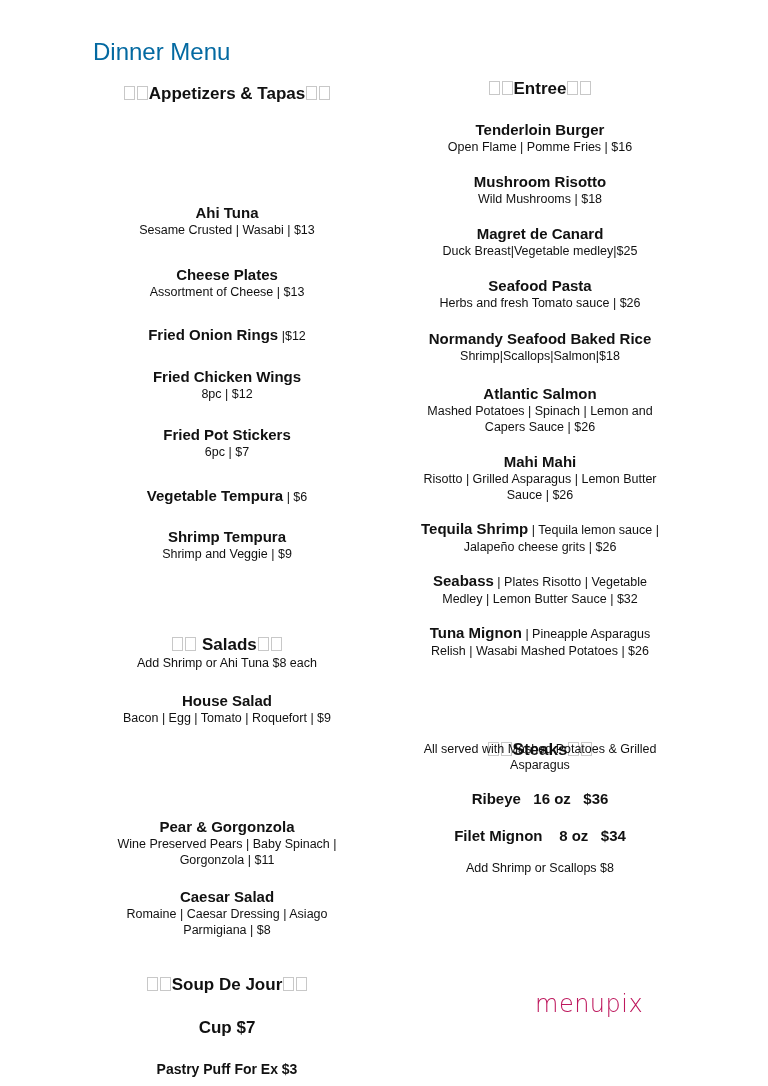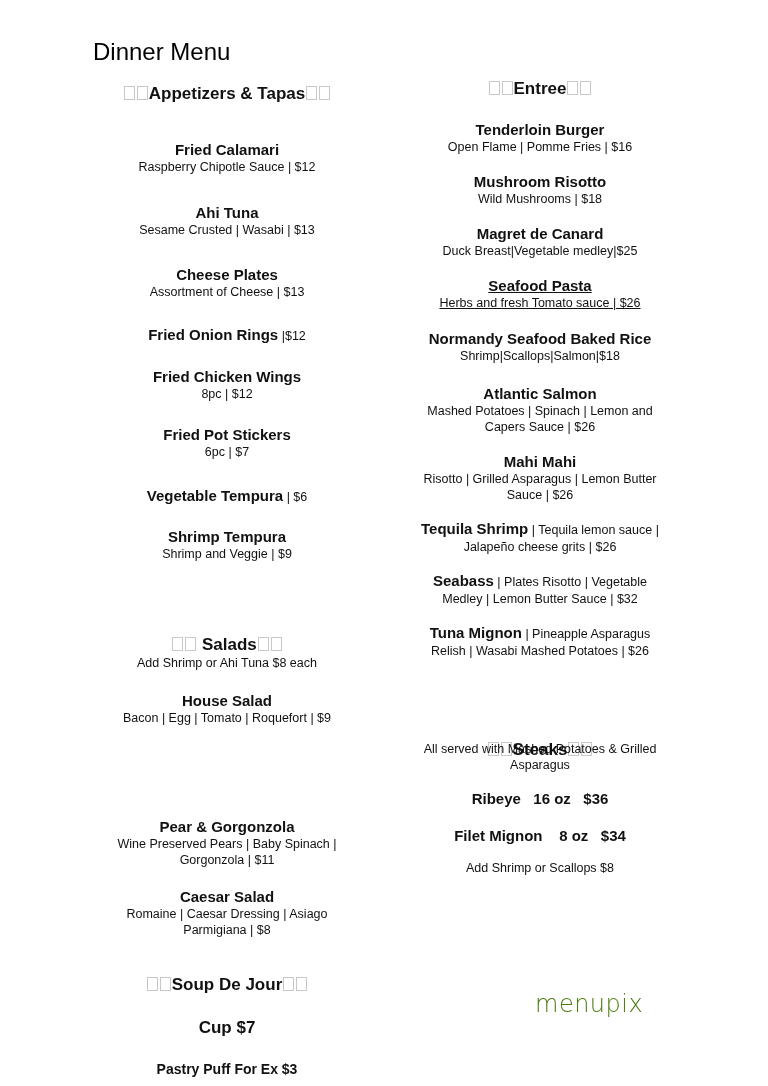--- a/index.html
+++ b/index.html
@@ -2,57 +2,53 @@
 <html><head>
   <meta charset="utf-8">
   <style>
     html, body { margin: 0; padding: 0; background: #ffffff; }
     body {
       width: 768px; height: 1086px; position: relative; overflow: hidden;
       font-family: "Liberation Sans", sans-serif; color: #111111;
     }
     .title {
       position: absolute; left: 93px; top: 38px;
-      font-size: 24px; font-weight: normal; color: #000000;
+      font-size: 24px; font-weight: normal; color: #0369a1;
     }
     .col-left { position: absolute; left: 96px; width: 262px; }
     .col-right { position: absolute; left: 404px; width: 272px; }
     .blk { position: absolute; left: 0; right: 0; text-align: center; }
     .sec {
       font-size: 17px; font-weight: bold; line-height: 20px; white-space: nowrap;
     }
     .box {
       display: inline-block; width: 9px; height: 12px;
       border: 1px solid #c8c8c8; margin: 0 1px; vertical-align: -1px;
     }
     .name { font-size: 15px; font-weight: bold; line-height: 18px; }
     .desc { font-size: 12.5px; line-height: 16px; }
     .inl { font-size: 12.5px; font-weight: normal; }
     .big { font-size: 17px; font-weight: bold; }
     .watermark {
       position: absolute; left: 535px; top: 990px;
-      font-size: 24px; color: #4d7c0f; letter-spacing: 0.5px;
+      font-size: 24px; color: #be185d; letter-spacing: 0.5px;
       font-family: "DejaVu Sans", sans-serif; font-weight: 200;
     }
   </style>
 </head>
 <body>
 
 <div class="title">Dinner Menu</div>
 
 <div class="col-left" style="top:5px;height:1072px;">
 
   <div class="blk sec" style="top:79px;">
     <span class="box"></span><span class="box"></span><span>Appetizers &amp; Tapas</span><span class="box"></span><span class="box"></span>
   </div>
 
-  <div class="blk" style="top:136px;">
-    <div class="name">Fried Calamari</div>
-    <div class="desc">Raspberry Chipotle Sauce | $12</div>
-  </div>
   <div class="blk" style="top:199px;">
     <div class="name">Ahi Tuna</div>
     <div class="desc">Sesame Crusted | Wasabi | $13</div>
   </div>
   <div class="blk" style="top:261px;">
     <div class="name">Cheese Plates</div>
     <div class="desc">Assortment of Cheese | $13</div>
   </div>
   <div class="blk" style="top:321px;">
     <div class="name"><span>Fried Onion Rings</span><span class="inl"> |$12</span></div>
@@ -111,21 +107,21 @@
     <div class="desc">Open Flame | Pomme Fries | $16</div>
   </div>
   <div class="blk" style="top:173px;">
     <div class="name">Mushroom Risotto</div>
     <div class="desc">Wild Mushrooms | $18</div>
   </div>
   <div class="blk" style="top:225px;">
     <div class="name">Magret de Canard</div>
     <div class="desc">Duck Breast|Vegetable medley|$25</div>
   </div>
-  <div class="blk" style="top:277px;text-decoration:underline;">
+  <div class="blk" style="top:277px;">
     <div class="name">Seafood Pasta</div>
     <div class="desc">Herbs and fresh Tomato sauce | $26</div>
   </div>
   <div class="blk" style="top:330px;">
     <div class="name">Normandy Seafood Baked Rice</div>
     <div class="desc">Shrimp|Scallops|Salmon|$18</div>
   </div>
   <div class="blk" style="top:385px;">
     <div class="name">Atlantic Salmon</div>
     <div class="desc">Mashed Potatoes | Spinach | Lemon and</div>

